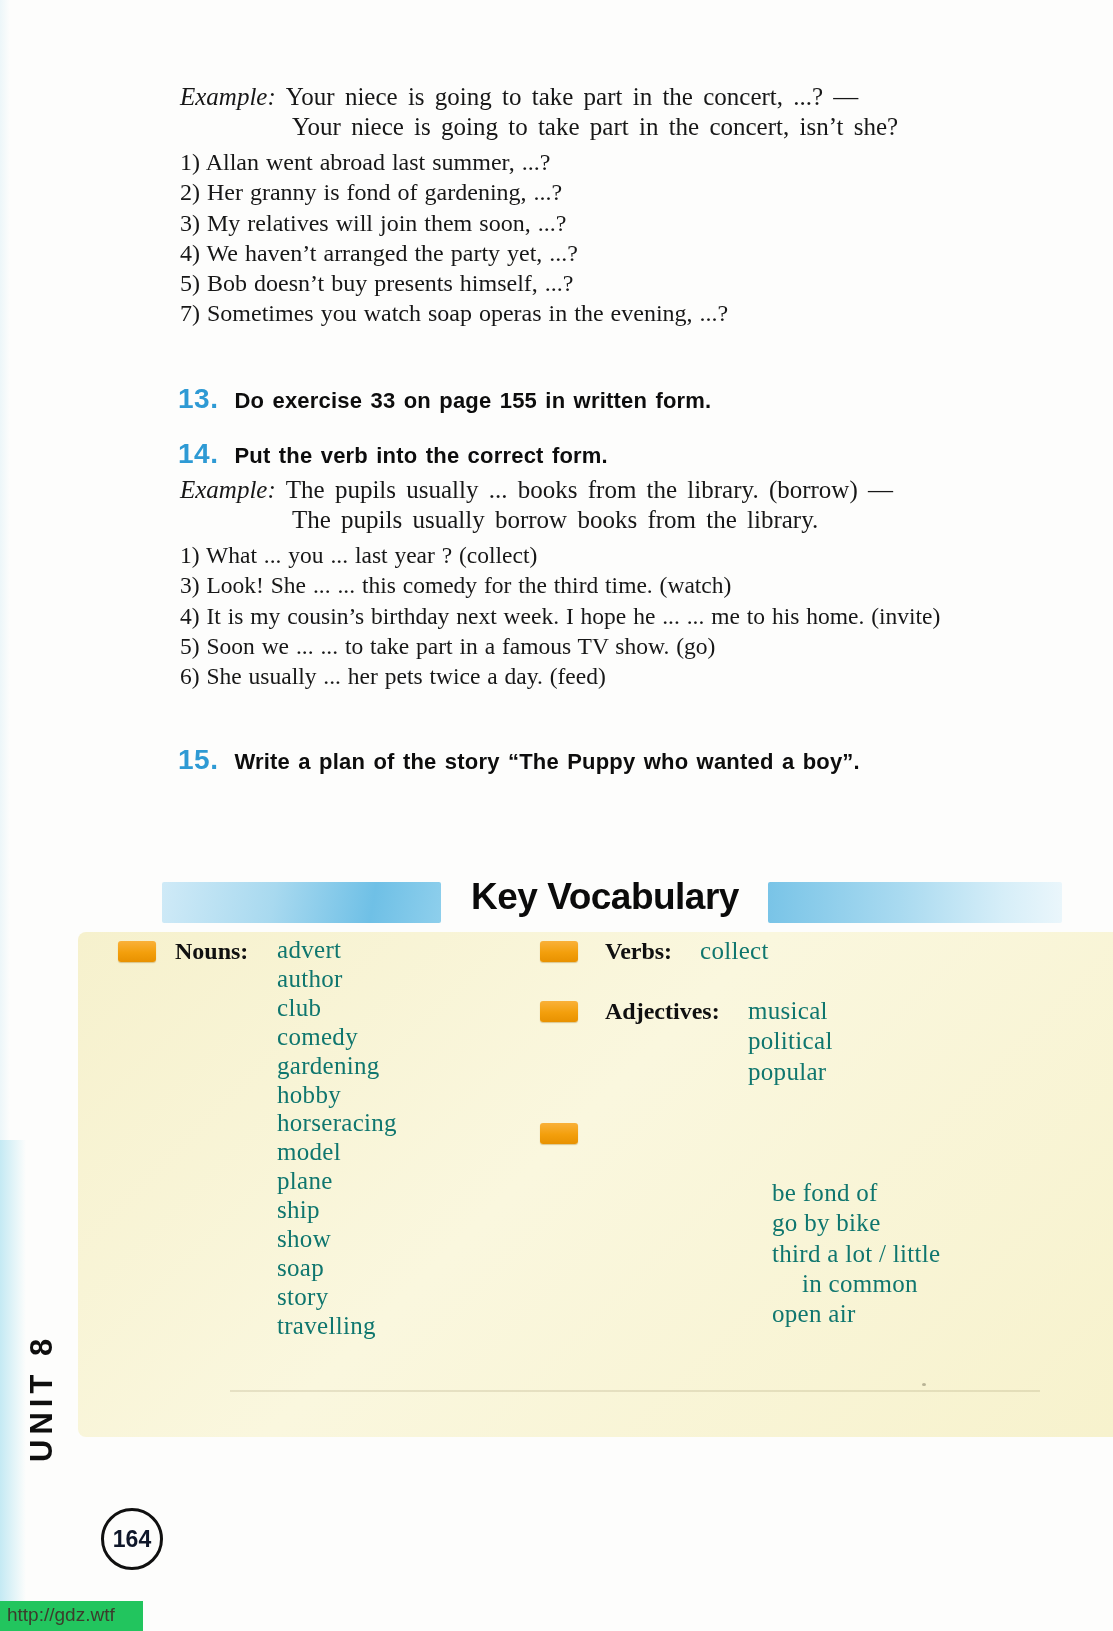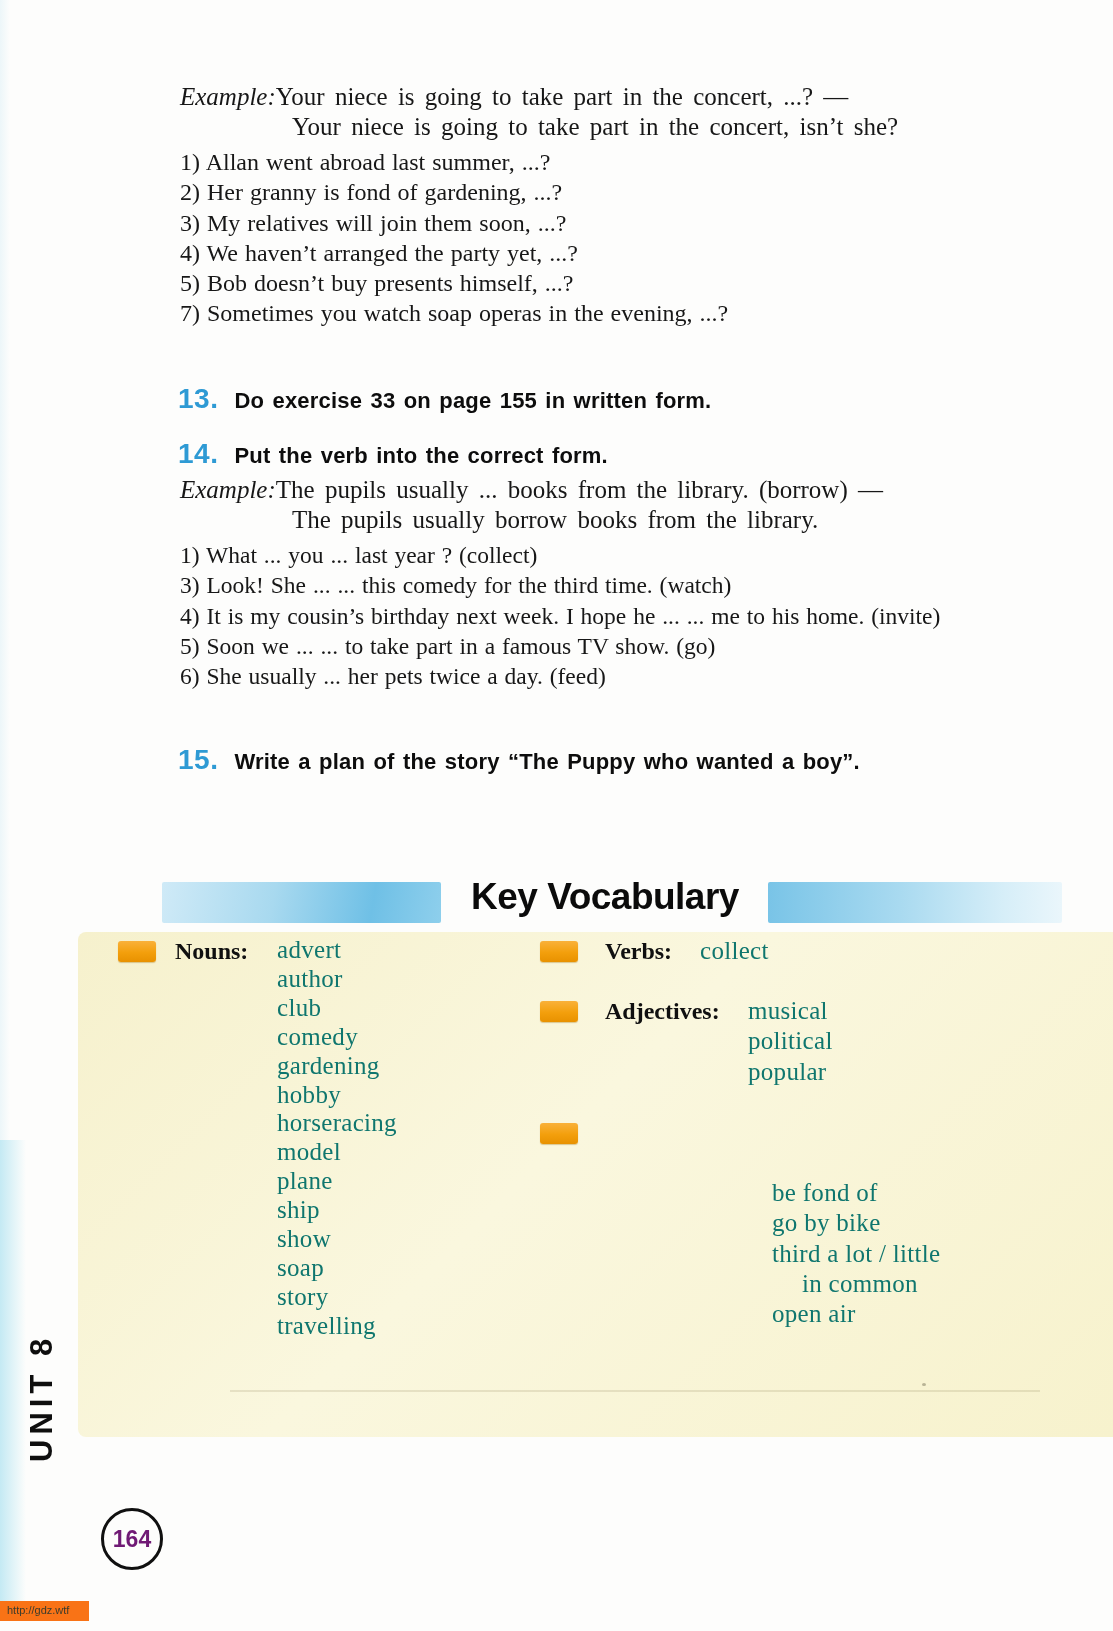--- a/index.html
+++ b/index.html
@@ -6,21 +6,21 @@
   .page{position:relative;width:1113px;height:1631px;margin:0 auto;background:#fdfdfc;
         font-family:"Liberation Serif",serif;color:#171717;overflow:hidden;}
   
   .ex-head{position:absolute;display:flex;align-items:baseline;}
   .ex-num{font-family:"Liberation Sans",sans-serif;font-weight:700;font-size:28px;
           color:#2e9ad4;letter-spacing:.5px;margin-right:16px;}
   .ex-title{font-family:"Liberation Sans",sans-serif;font-weight:700;font-size:22px;
             color:#0d0d0d;letter-spacing:.2px;word-spacing:2px;white-space:nowrap;}
   
   .example{position:absolute;font-size:25px;word-spacing:4px;white-space:nowrap;}
-  .example-label{font-style:italic;margin-right:0;}
+  .example-label{font-style:italic;margin-right:10px;}
   .items{position:absolute;font-size:24px;line-height:30.3px;word-spacing:1px;white-space:nowrap;}
   
   .banner-bar{position:absolute;height:41px;border-radius:2px;}
   .bar-left{left:162px;top:882px;width:279px;
     background:linear-gradient(100deg,#cfeaf7 0%,#a8d9ef 40%,#6fc0e6 75%,#8ecfec 100%);}
   .bar-right{left:768px;top:882px;width:294px;
     background:linear-gradient(90deg,#79c4e7 0%,#a9daf0 45%,#d6eef8 80%,#eaf6fb 100%);}
   .kv-title{position:absolute;left:430px;top:876px;width:350px;text-align:center;
     font-family:"Liberation Sans",sans-serif;font-weight:700;font-size:37px;
     letter-spacing:-.5px;color:#0b0b0b;white-space:nowrap;}
@@ -38,24 +38,24 @@
   .crease{position:absolute;left:230px;top:1390px;width:810px;height:2px;
     background:rgba(140,130,85,.18);}
   .speck{position:absolute;width:4px;height:3px;border-radius:50%;background:rgba(90,85,60,.4);}
   
   .unit{position:absolute;left:24px;top:1462px;width:170px;
     transform:rotate(-90deg);transform-origin:0 0;
     font-family:"Liberation Sans",sans-serif;font-weight:700;font-size:31px;
     letter-spacing:5px;color:#0e0e0e;white-space:nowrap;}
   .page-badge{position:absolute;left:101px;top:1508px;width:56px;height:56px;
     border:3.5px solid #101010;border-radius:50%;display:flex;align-items:center;justify-content:center;
-    font-family:"Liberation Sans",sans-serif;font-weight:600;font-size:23px;color:#701a75;
+    font-family:"Liberation Sans",sans-serif;font-weight:600;font-size:23px;color:#0f172a;
     background:#fdfdfc;text-align:center;}
-  .watermark{position:absolute;left:0px;top:1601px;padding:3px 20px 5px 7px;
-    background:#f97316;font-family:"Liberation Sans",sans-serif;font-size:11px;color:#3c3c2c;}
+  .watermark{position:absolute;left:0px;top:1601px;padding:3px 28px 5px 7px;
+    background:#22c55e;font-family:"Liberation Sans",sans-serif;font-size:19px;color:#3c3c2c;}
   .edge-tint{position:absolute;left:0;top:1140px;width:26px;height:470px;
     background:linear-gradient(to right,rgba(140,215,235,.5),rgba(140,215,235,0));}
   .edge-tint-top{position:absolute;left:0;top:0;width:10px;height:1140px;
     background:linear-gradient(to right,rgba(160,215,235,.18),rgba(160,215,235,0));}
 </style>
 </head>
 <body>
 
 <div class="page">
   <div class="edge-tint"></div>

